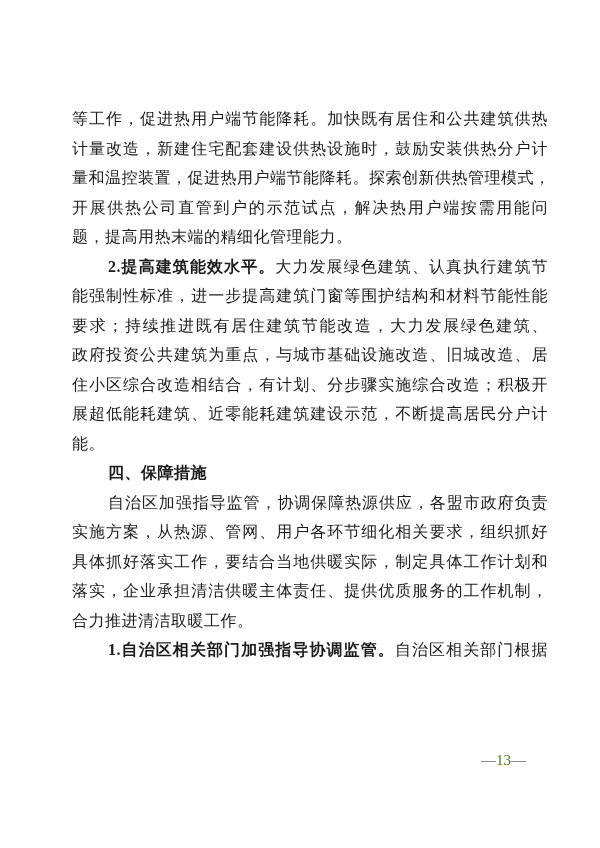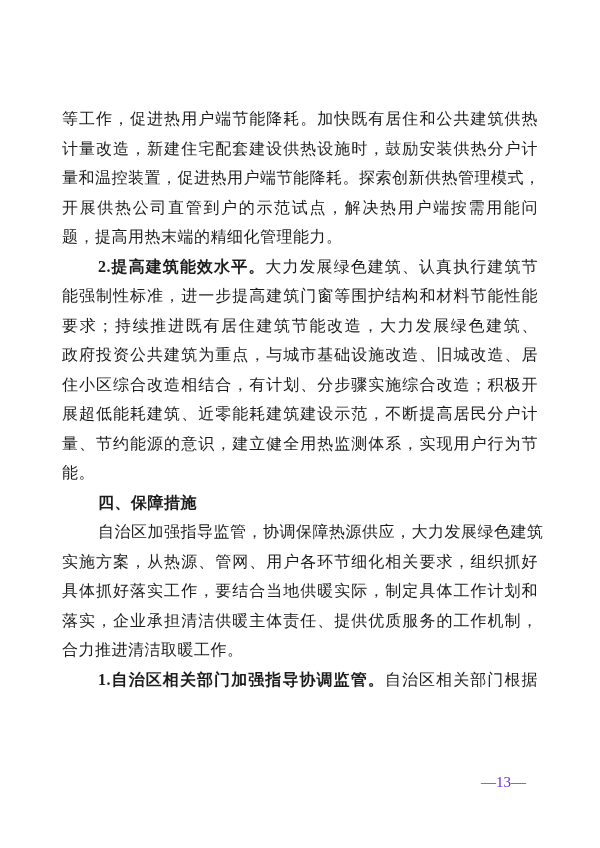--- a/index.html
+++ b/index.html
@@ -11,21 +11,21 @@
     position: relative;
     width: 600px;
     height: 848px;
     background: #ffffff;
     overflow: hidden;
     font-family: "Liberation Serif", "DejaVu Serif", serif;
     color: #1c1c1c;
   }
   .content {
     position: absolute;
-    left: 62px;
+    left: 72px;
     top: 104px;
     width: 476px;
   }
   .line {
     font-size: 16px;
     line-height: 29.5px;
     height: 29.5px;
     text-align: justify;
     text-align-last: justify;
     white-space: nowrap;
@@ -44,22 +44,21 @@
     font-weight: 700;
     text-align: center;
     text-align-last: left;
   }
   .page-number {
     position: absolute;
     top: 752px;
     right: 74px;
     font-size: 15px;
     letter-spacing: 0px;
-    color: #6d28d9;
-    margin-top: 22px;
+    color: #4d7c0f;
   }
 </style>
 </head>
 <body>
 
 <div class="page">
   <div class="content">
 
     <div class="line">等工作，促进热用户端节能降耗。加快既有居住和公共建筑供热</div>
     <div class="line">计量改造，新建住宅配套建设供热设施时，鼓励安装供热分户计</div>
@@ -68,27 +67,26 @@
     <div class="line lastline">题，提高用热末端的精细化管理能力。</div>
 
     <div class="line indent">
       <span class="bold">2.提高建筑能效水平。</span><span>大力发展绿色建筑、认真执行建筑节</span>
     </div>
     <div class="line">能强制性标准，进一步提高建筑门窗等围护结构和材料节能性能</div>
     <div class="line">要求；持续推进既有居住建筑节能改造，大力发展绿色建筑、</div>
     <div class="line">政府投资公共建筑为重点，与城市基础设施改造、旧城改造、居</div>
     <div class="line">住小区综合改造相结合，有计划、分步骤实施综合改造；积极开</div>
     <div class="line">展超低能耗建筑、近零能耗建筑建设示范，不断提高居民分户计</div>
-    <div class="line">量、节约能源的意识，建立健全用热监测体系，实现用户行为节</div>
     <div class="line lastline">能。</div>
 
     <div class="line heading indent">四、保障措施</div>
 
 
-    <div class="line indent">自治区加强指导监管，协调保障热源供应，大力发展绿色建筑</div>
+    <div class="line indent">自治区加强指导监管，协调保障热源供应，各盟市政府负责</div>
     <div class="line">实施方案，从热源、管网、用户各环节细化相关要求，组织抓好</div>
     <div class="line">具体抓好落实工作，要结合当地供暖实际，制定具体工作计划和</div>
     <div class="line">落实，企业承担清洁供暖主体责任、提供优质服务的工作机制，</div>
     <div class="line lastline">合力推进清洁取暖工作。</div>
 
     <div class="line indent">
       <span class="bold">1.自治区相关部门加强指导协调监管。</span><span>自治区相关部门根据</span>
     </div>
 
   </div>

